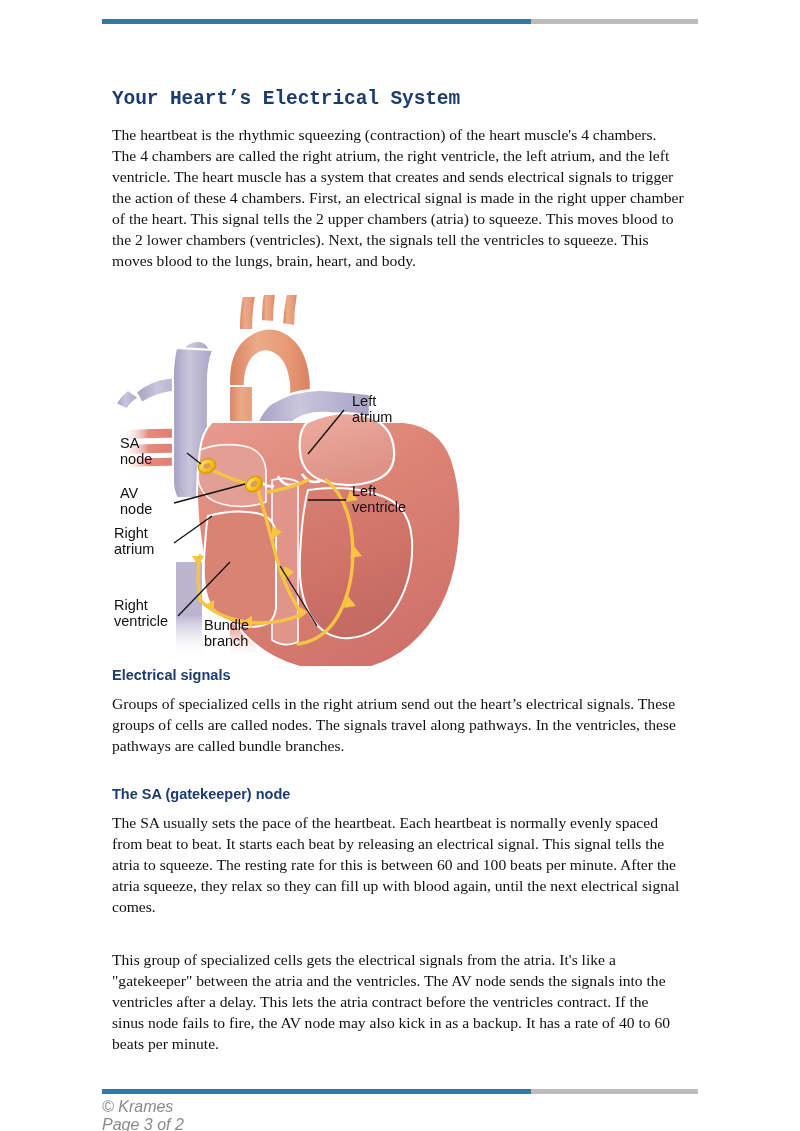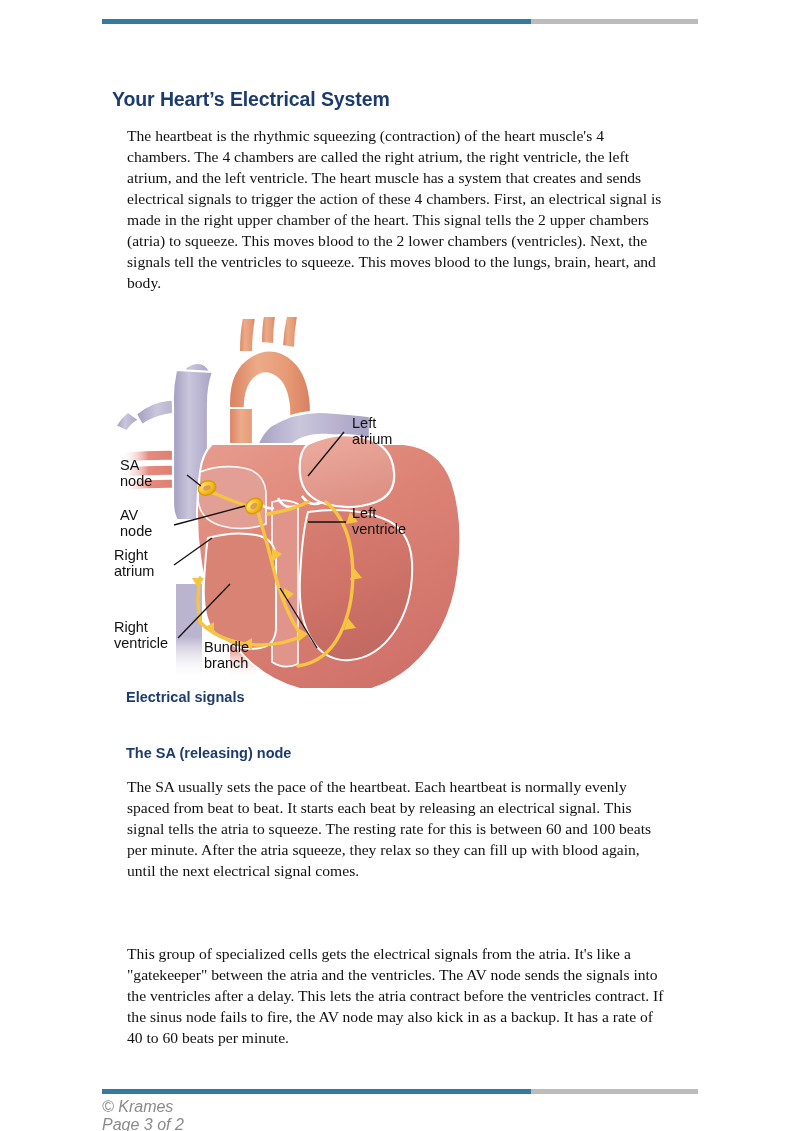--- a/index.html
+++ b/index.html
@@ -30,42 +30,42 @@
 
   
   .content {
     position: absolute;
     left: 112px;
     top: 88px;
     width: 572px;
   }
 
   h1.doc-title {
-    font-family: Liberation Sans, sans-serif;
+    font-family: Liberation Mono, monospace;
     font-size: 19.5px;
     font-weight: bold;
     color: #1d3c6e;
     margin: 0 0 14px 0;
     letter-spacing: -0.1px;
     line-height: 1.2;
   }
 
   h2.section-title {
     font-family: "Liberation Sans", "DejaVu Sans", sans-serif;
     font-size: 14.5px;
     font-weight: bold;
     color: #1d3c6e;
-    margin: 0 0 10px 14px;
+    margin: 0 0 10px 0;
     line-height: 1.25;
   }
 
   p.body-text {
     font-size: 15.6px;
     line-height: 1.345;
-    margin: 15px;
+    margin: 0;
     text-align: left;
     color: #111111;
   }
   .block-gap-sec { height: 28px; }
   .block-gap-sec2 { height: 32px; }
 
   
   .figure {
     position: relative;
     width: 572px;
@@ -324,24 +324,25 @@
 
         <g>
           <text x="240" y="202">Left</text>
           <text x="240" y="218">ventricle</text>
         </g>
       </g>
     </svg>
   </div>
 
   <h2 class="section-title" style="color: rgb(29, 60, 110);">Electrical signals</h2>
+  <p class="body-text">Groups of specialized cells in the right atrium send out the heart’s electrical signals. These groups of cells are called nodes. The signals travel along pathways. In the ventricles, these pathways are called bundle branches.</p>
 
   <div class="block-gap-sec"></div>
 
-  <h2 class="section-title" style="color: rgb(29, 60, 110);">The SA (releasing) node</h2>
+  <h2 class="section-title" style="color: rgb(29, 60, 110);">The SA (gatekeeper) node</h2>
   <p class="body-text">The SA usually sets the pace of the heartbeat. Each heartbeat is normally evenly spaced from beat to beat. It starts each beat by releasing an electrical signal. This signal tells the atria to squeeze. The resting rate for this is between 60 and 100 beats per minute. After the atria squeeze, they relax so they can fill up with blood again, until the next electrical signal comes.</p>
 
   <div class="block-gap-sec2"></div>
 
   <p class="body-text">This group of specialized cells gets the electrical signals from the atria. It's like a "gatekeeper" between the atria and the ventricles. The AV node sends the signals into the ventricles after a delay. This lets the atria contract before the ventricles contract. If the sinus node fails to fire, the AV node may also kick in as a backup. It has a rate of 40 to 60 beats per minute.</p>
 
 </div>
 
 <div class="rule-wrap bottom">
   <div class="rule-blue" style="background: rgb(53, 121, 159); width: 72%;"></div>

